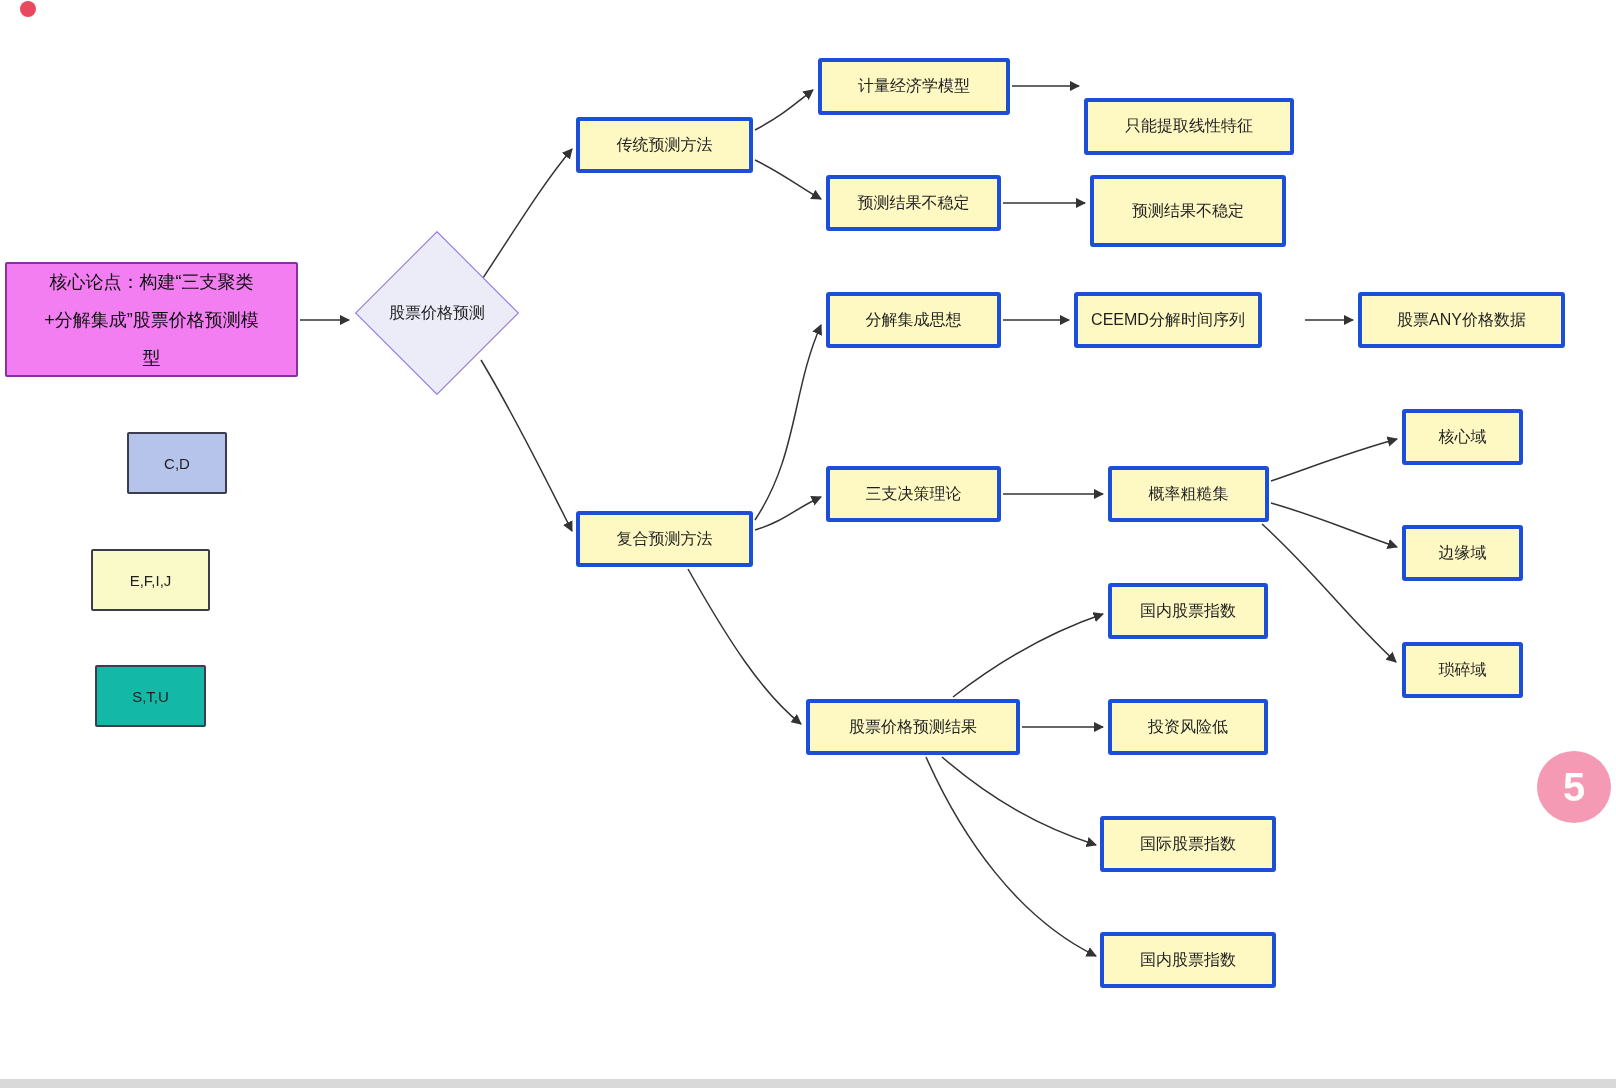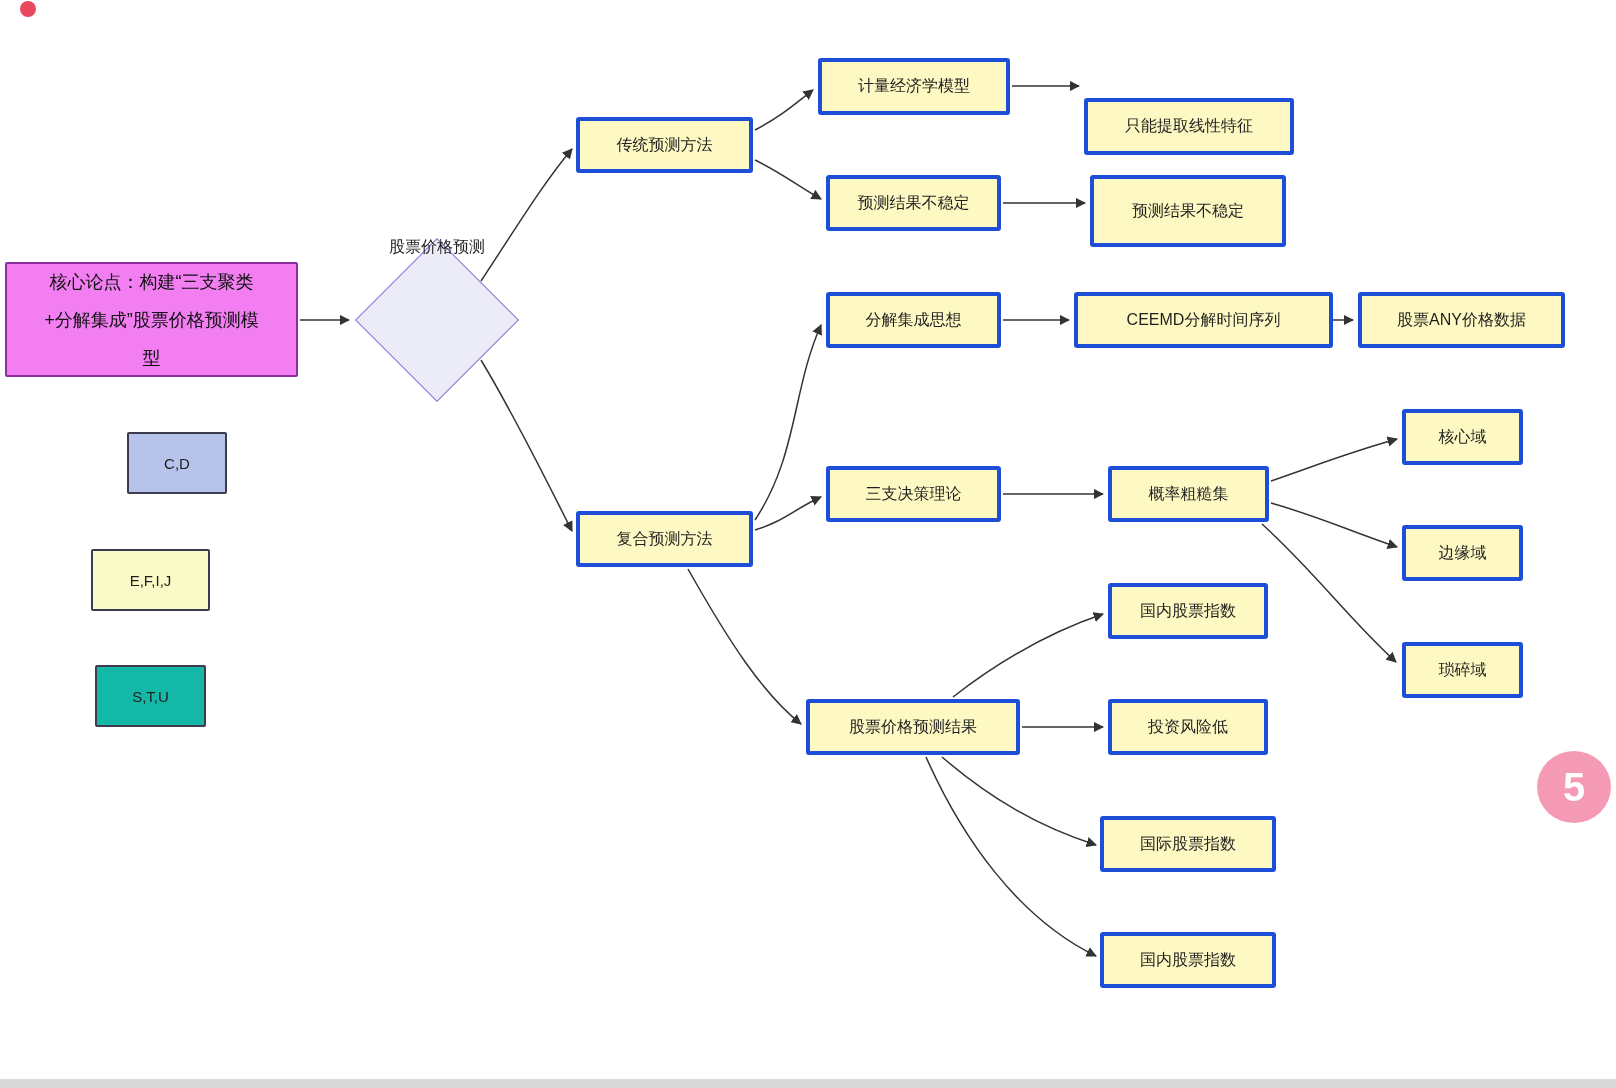--- a/index.html
+++ b/index.html
@@ -17,22 +17,22 @@
     font-size:18px; line-height:38px; white-space:pre-line; color:#101010;
   }
   .legend-box {
     position:absolute; display:flex; align-items:center; justify-content:center;
     border:2px solid #3c3c4e; border-radius:2px; font-size:15px; color:#1f1f1f;
   }
   .legend-blue   { background:#b6c3ea;margin-left:27px; }
   .legend-yellow { background:#fafac8; }
   .legend-green  { background:#14b8a6; }
   .diamond-wrap {
-    position:absolute; left:354px; top:237px; width:166px; height:166px;
-    display:flex; align-items:flex-start; justify-content:center;
+    position:absolute; left:354px; top:230px; width:166px; height:166px;
+    display:flex; align-items:center; justify-content:center;
   }
   .diamond-shape {
     position:absolute; left:25px; top:25px; width:116px; height:116px;
     background:#ececf9; border:1px solid #9370db; transform:rotate(45deg);
   }
   .diamond-label { position:relative; font-size:16px; color:#1f1f1f; }
   .red-dot {
     position:absolute; left:20px; top:1px; width:16px; height:16px;
     border-radius:50%; background:#e8495f;
   }
@@ -95,21 +95,21 @@
   </div>
 
   <div class="node" style="left:576px; top:117px; width:177px; height:56px;">传统预测方法</div>
   <div class="node" style="left:818px; top:58px; width:192px; height:57px;">计量经济学模型</div>
   <div class="node" style="left:1084px; top:58px; width:210px; height:57px;margin-top:40px;">只能提取线性特征</div>
   <div class="node" style="left:826px; top:175px; width:175px; height:56px;">预测结果不稳定</div>
   <div class="node" style="left:1090px; top:175px; width:196px; height:72px;">预测结果不稳定</div>
 
   <div class="node" style="left:576px; top:511px; width:177px; height:56px;">复合预测方法</div>
   <div class="node" style="left:826px; top:292px; width:175px; height:56px;">分解集成思想</div>
-  <div class="node" style="left:1074px; top:292px; width:259px; height:56px;">CEEMD分解时间序列</div>
+  <div class="node" style="left:1074px; top:292px; width:188px; height:56px;">CEEMD分解时间序列</div>
   <div class="node" style="left:1358px; top:292px; width:207px; height:56px;">股票ANY价格数据</div>
   <div class="node" style="left:826px; top:466px; width:175px; height:56px;">三支决策理论</div>
   <div class="node" style="left:1108px; top:466px; width:161px; height:56px;">概率粗糙集</div>
   <div class="node" style="left:1402px; top:409px; width:121px; height:56px;">核心域</div>
   <div class="node" style="left:1402px; top:525px; width:121px; height:56px;">边缘域</div>
   <div class="node" style="left:1402px; top:642px; width:121px; height:56px;">琐碎域</div>
   <div class="node" style="left:1108px; top:583px; width:160px; height:56px;">国内股票指数</div>
   <div class="node" style="left:1108px; top:699px; width:160px; height:56px;">投资风险低</div>
   <div class="node" style="left:806px; top:699px; width:214px; height:56px;">股票价格预测结果</div>
   <div class="node" style="left:1100px; top:816px; width:176px; height:56px;">国际股票指数</div>

